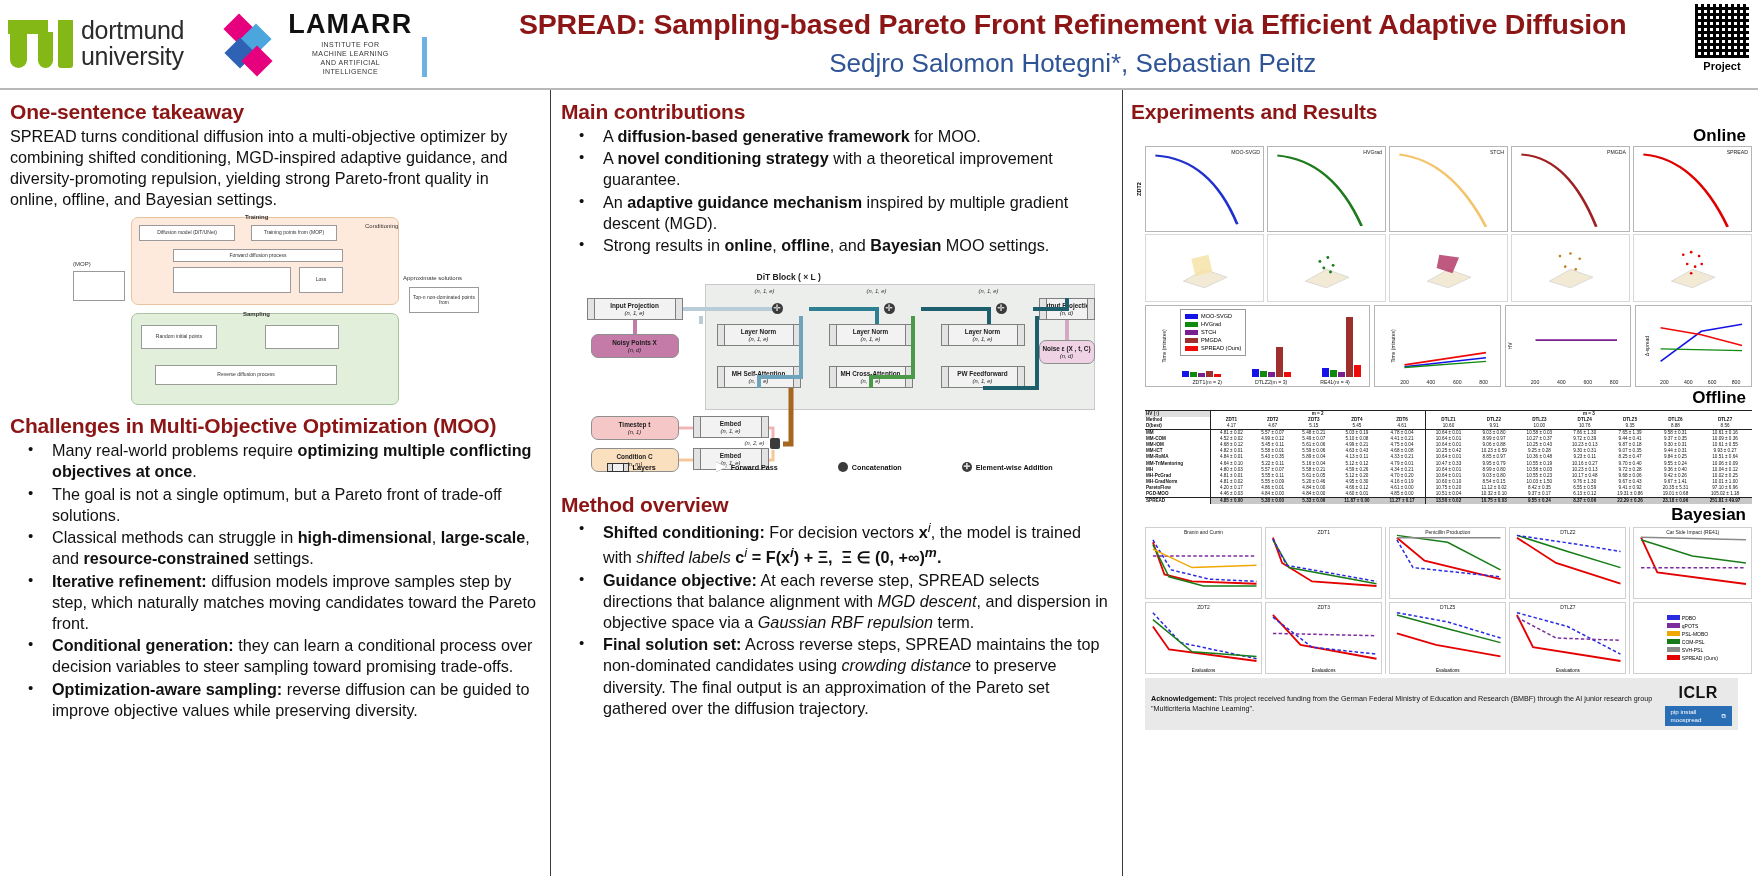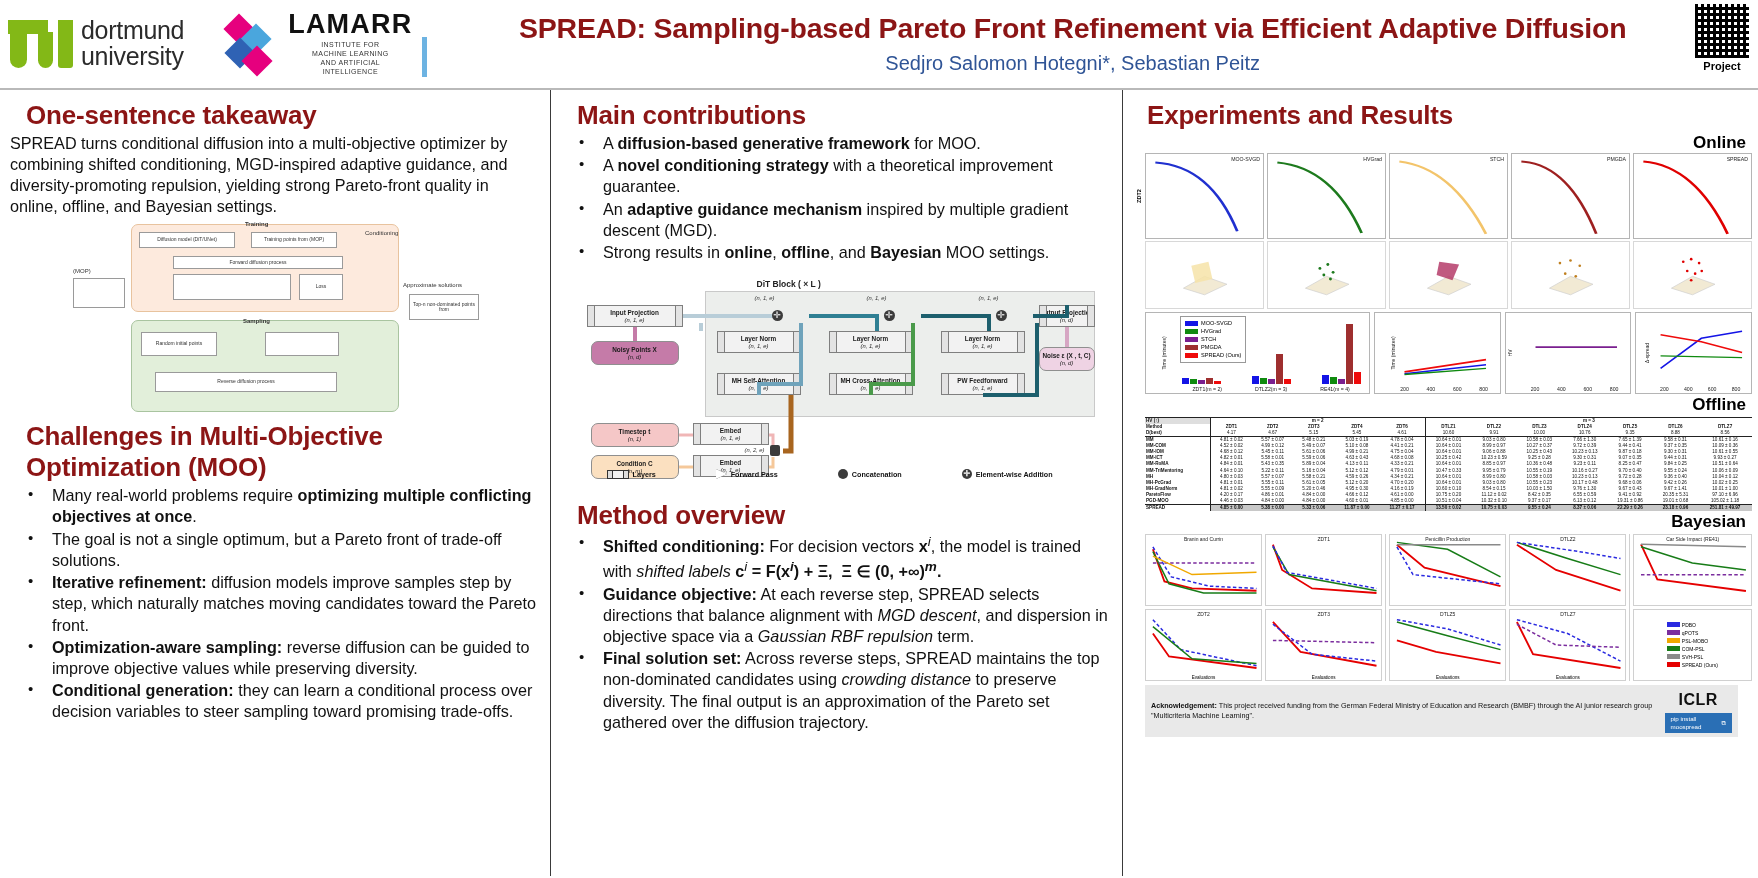--- a/index.html
+++ b/index.html
@@ -28,37 +28,37 @@
   .logo-lamarr { display:flex; align-items:center; margin-left: 42px; gap:6px;}
   .lam-diamonds { position: relative; width: 56px; height: 56px;}
   .dm { position:absolute; width:22px; height:22px; transform: rotate(45deg);}
   .lam-text { display:flex; flex-direction:column; }
   .lam-title { font-size: 27px; font-weight: 700; letter-spacing: 1.2px; color:#111; line-height:1;}
   .lam-sub { font-size: 7.0px; letter-spacing: 0.4px; color:#333; text-align:center; line-height:1.28; margin-top:3px;}
   .lam-bar { width:5px; height:40px; background:#6db3e2; margin-left:4px; align-self:flex-end;}
 
   .title-wrap { flex: 1; text-align: center; padding: 0 10px; margin-left: -40px;}
   .ptitle { font-size: 28.5px; font-weight: 700; color: #8c1515; letter-spacing: -0.2px; line-height:1.1; }
-  .pauthors { font-size: 20px; color: #2f5496; margin-top: 7px; }
+  .pauthors { font-size: 26px; color: #2f5496; margin-top: 7px; }
 
   .qr-wrap { position:absolute; right: 8px; top: 3px; text-align:center; }
   .qr { width: 56px; height: 56px; background:
       repeating-linear-gradient(0deg,#000 0 3px,#fff 3px 6px),
       repeating-linear-gradient(90deg,#000 0 3px,transparent 3px 6px);
     background-blend-mode: multiply; border: 1px solid #fff;}
   .qr-label { font-size: 11px; font-weight: 700; color:#000; margin-top:1px;}
 
   
   .columns { display: flex; height: 786px; }
   .col { padding: 6px 10px 0 10px; }
   .col1 { width: 550px; }
   .col2 { width: 572px; border-left: 1.5px solid #3a3a3a; }
   .col3 { width: 636px; border-left: 1.5px solid #3a3a3a; padding: 6px 6px 0 8px;}
 
-  h2.sec { font-size: 26px; font-weight: 700; color: #8c1515; margin: 4px 0 2px 16px; letter-spacing:-0.2px;}
+  h2.sec { font-size: 21px; font-weight: 700; color: #8c1515; margin: 4px 0 2px 0; letter-spacing:-0.2px;}
   p.body { font-size: 16.2px; color: #111; line-height: 1.30; }
   ul.bul { list-style: none; margin: 1px 0 0 0; }
   ul.bul > li { position: relative; padding-left: 42px; font-size: 16.2px; line-height: 1.31; color:#111; margin-bottom: 1px;}
   ul.bul > li:before { content: "•"; position: absolute; left: 18px; top: -1px; font-size: 15px;}
   b { font-weight: 700; }
   i { font-style: italic; }
 
   
   .fig-pipeline { width: 420px; height: 195px; margin: 5px auto 0 auto; position: relative; font-size: 5px;}
   .pl-box { position:absolute; border:1px solid #9a9a9a; background:#fff; text-align:center;
@@ -210,26 +210,27 @@
         <div class="pl-box" style="left:200px; top:110px; width:74px; height:24px;"></div>
         <div class="pl-box" style="left:90px; top:150px; width:182px; height:20px;">Reverse diffusion process</div>
         <div class="pl-box" style="left:344px; top:72px; width:70px; height:26px;">Top-n non-dominated points from</div>
         <div class="pl-box" style="left:8px; top:56px; width:52px; height:30px;"></div>
       </div>
 
       <h2 class="sec">Challenges in Multi-Objective Optimization (MOO)</h2>
       <ul class="bul">
         <li>Many real-world problems require <b>optimizing multiple conflicting objectives at once</b>.</li>
         <li>The goal is not a single optimum, but a Pareto front of trade-off solutions.</li>
+        <li>Classical methods can struggle in <b>high-dimensional</b>, <b>large-scale</b>, and <b>resource-constrained</b> settings.</li>
       </ul>
 
       <ul class="bul">
         <li><b>Iterative refinement:</b> diffusion models improve samples step by step, which naturally matches moving candidates toward the Pareto front.</li>
+        <li><b>Conditional generation:</b> they can learn a conditional process over decision variables to steer sampling toward promising trade-offs.</li>
         <li><b>Optimization-aware sampling:</b> reverse diffusion can be guided to improve objective values while preserving diversity.</li>
-        <li><b>Conditional generation:</b> they can learn a conditional process over decision variables to steer sampling toward promising trade-offs.</li>
       </ul>
     </div>
 
     <div class="col col2">
       <h2 class="sec">Main contributions</h2>
       <ul class="bul">
         <li>A <b>diffusion-based generative framework</b> for MOO.</li>
         <li>A <b>novel conditioning strategy</b> with a theoretical improvement guarantee.</li>
         <li>An <b>adaptive guidance mechanism</b> inspired by multiple gradient descent (MGD).</li>
         <li>Strong results in <b>online</b>, <b>offline</b>, and <b>Bayesian</b> MOO settings.</li>

